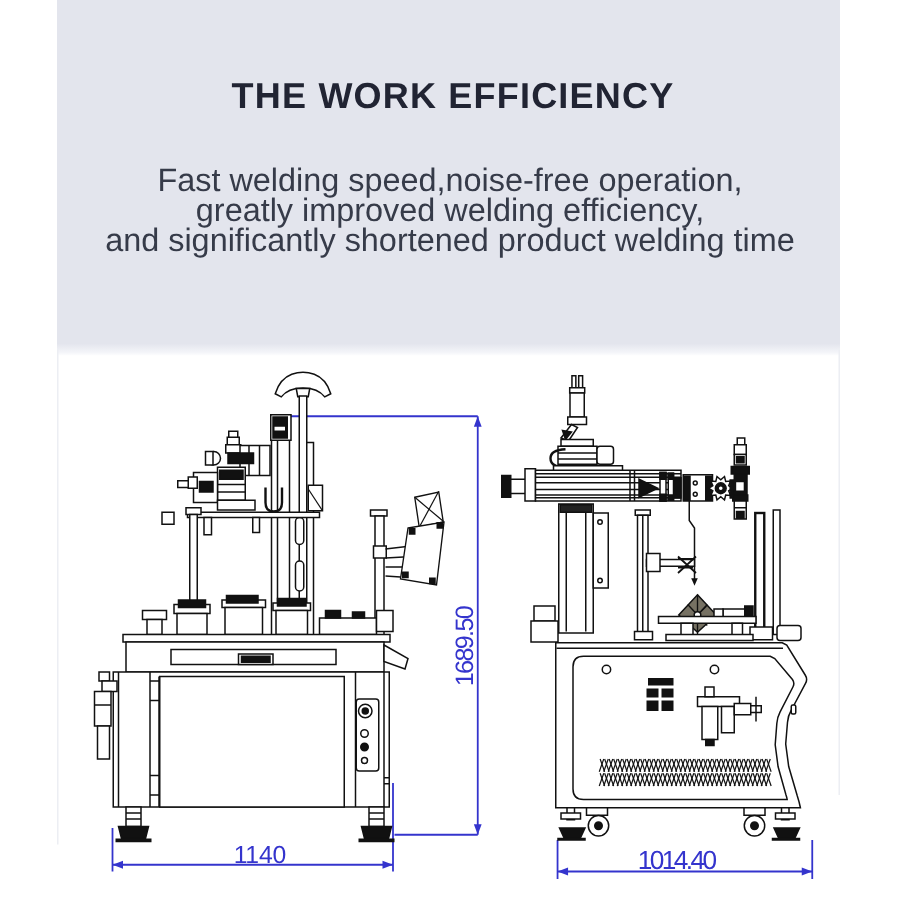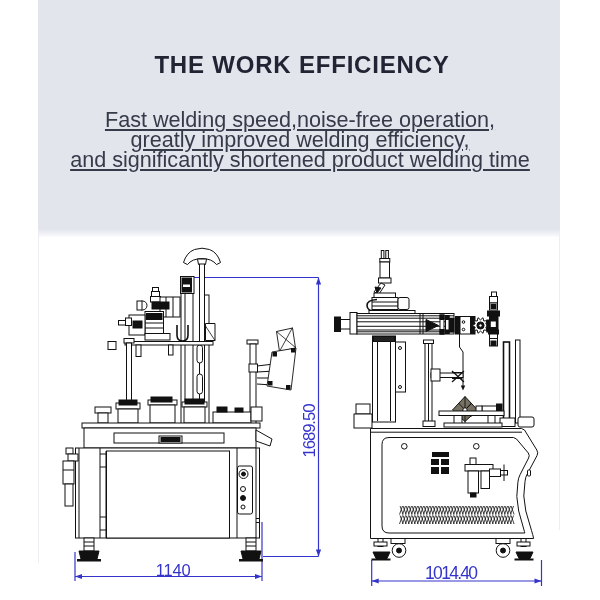--- a/index.html
+++ b/index.html
@@ -1,19 +1,19 @@
 <!DOCTYPE html>
 <html><head>
 <meta charset="utf-8">
 <style>
 html,body{margin:0;padding:0;width:600px;height:600px;background:#ffffff;overflow:hidden;}
 body{font-family:"Liberation Sans", sans-serif;position:relative;}
 .panel{position:absolute;left:38px;top:0;width:522px;height:237px;background:linear-gradient(180deg,#e3e5ed 0px,#e3e5ed 229px,#f4f5f9 235px,#fdfdfe 237px);}
 .title{position:absolute;left:2px;top:51px;width:600px;text-align:center;font-size:24px;line-height:28px;font-weight:bold;color:#212433;letter-spacing:0.8px;margin:0;}
-.desc{position:absolute;left:0;top:110px;width:600px;text-align:center;font-size:21.6px;line-height:20px;color:#363b49;margin:0;text-decoration:underline;}
+.desc{position:absolute;left:0;top:110px;width:600px;text-align:center;font-size:21.6px;line-height:20px;color:#363b49;margin:0;}
 </style>
 </head>
 <body>
 <div class="panel"></div>
 <div class="title">THE WORK EFFICIENCY</div>
 <div class="desc">Fast welding speed,noise-free operation,<br>greatly improved welding efficiency,<br>and significantly shortened product welding time</div>
 <svg width="600" height="600" viewBox="0 0 600 600" style="position:absolute;left:0;top:0;">
 <line x1="38.5" y1="233" x2="38.5" y2="563" stroke="#eceef3" stroke-width="1"></line>
 <line x1="559.5" y1="233" x2="559.5" y2="530" stroke="#eceef3" stroke-width="1"></line>
 <g stroke="#3434cd" stroke-width="1.2" fill="none">

